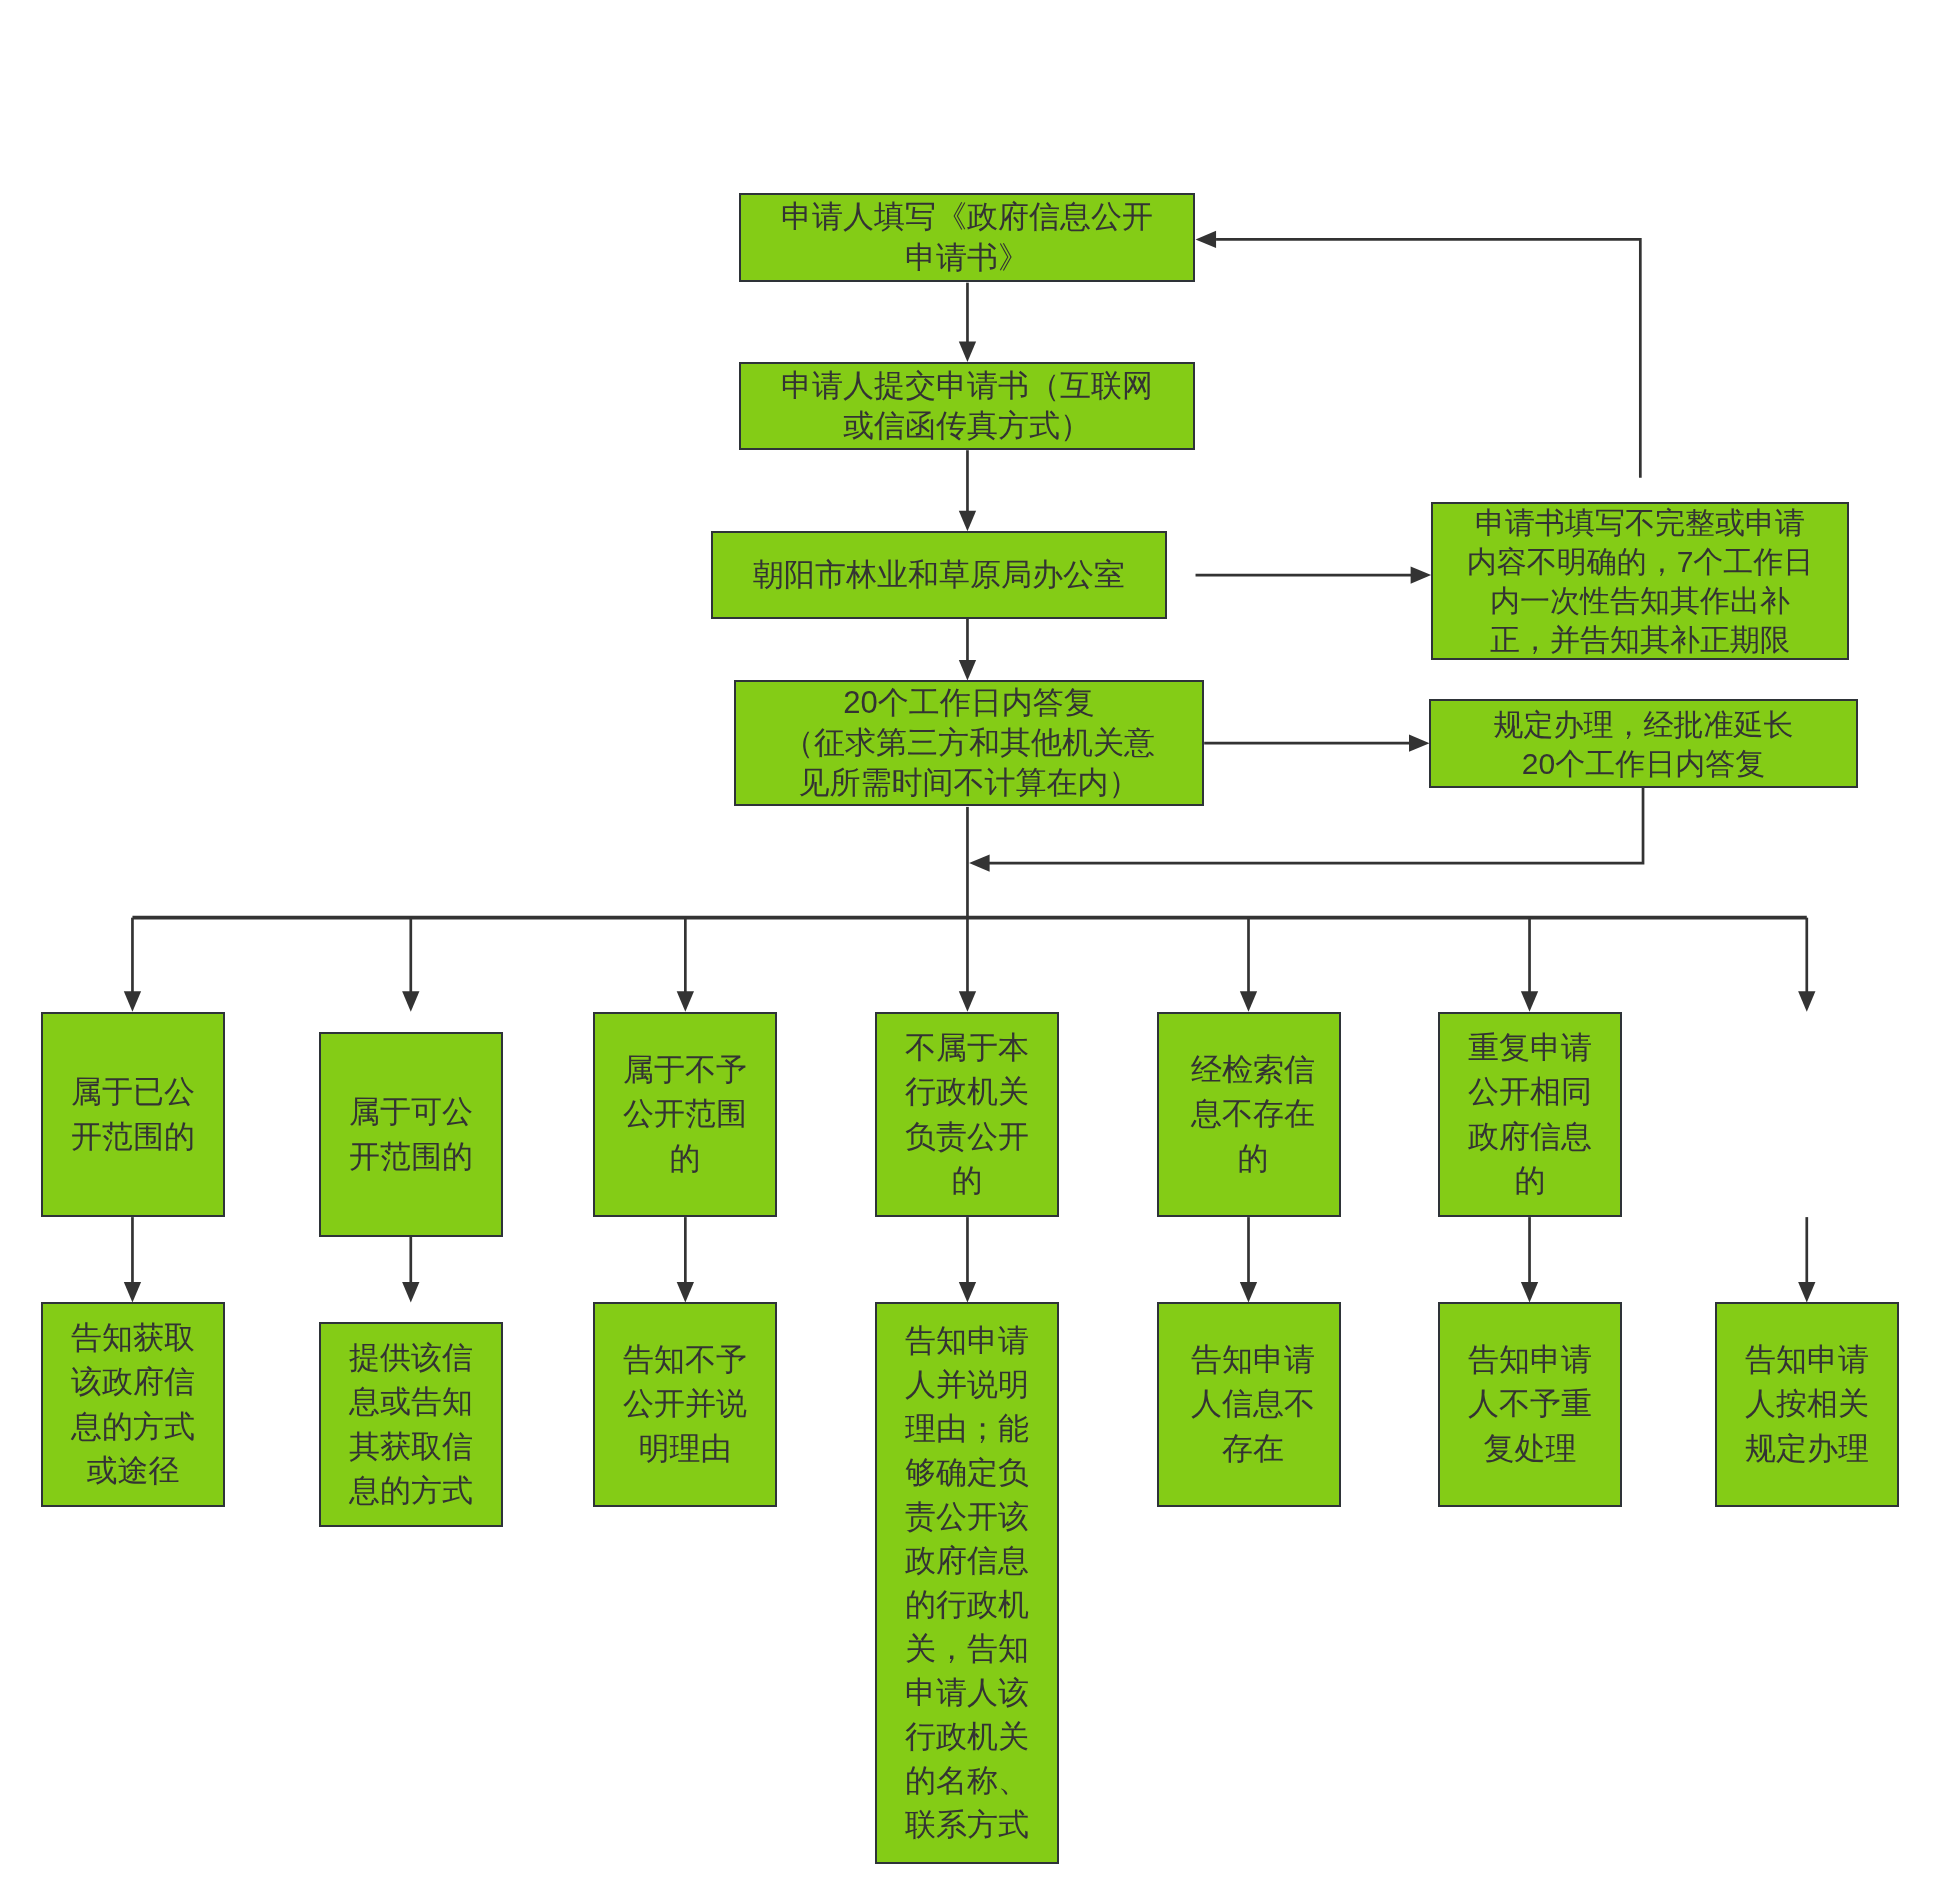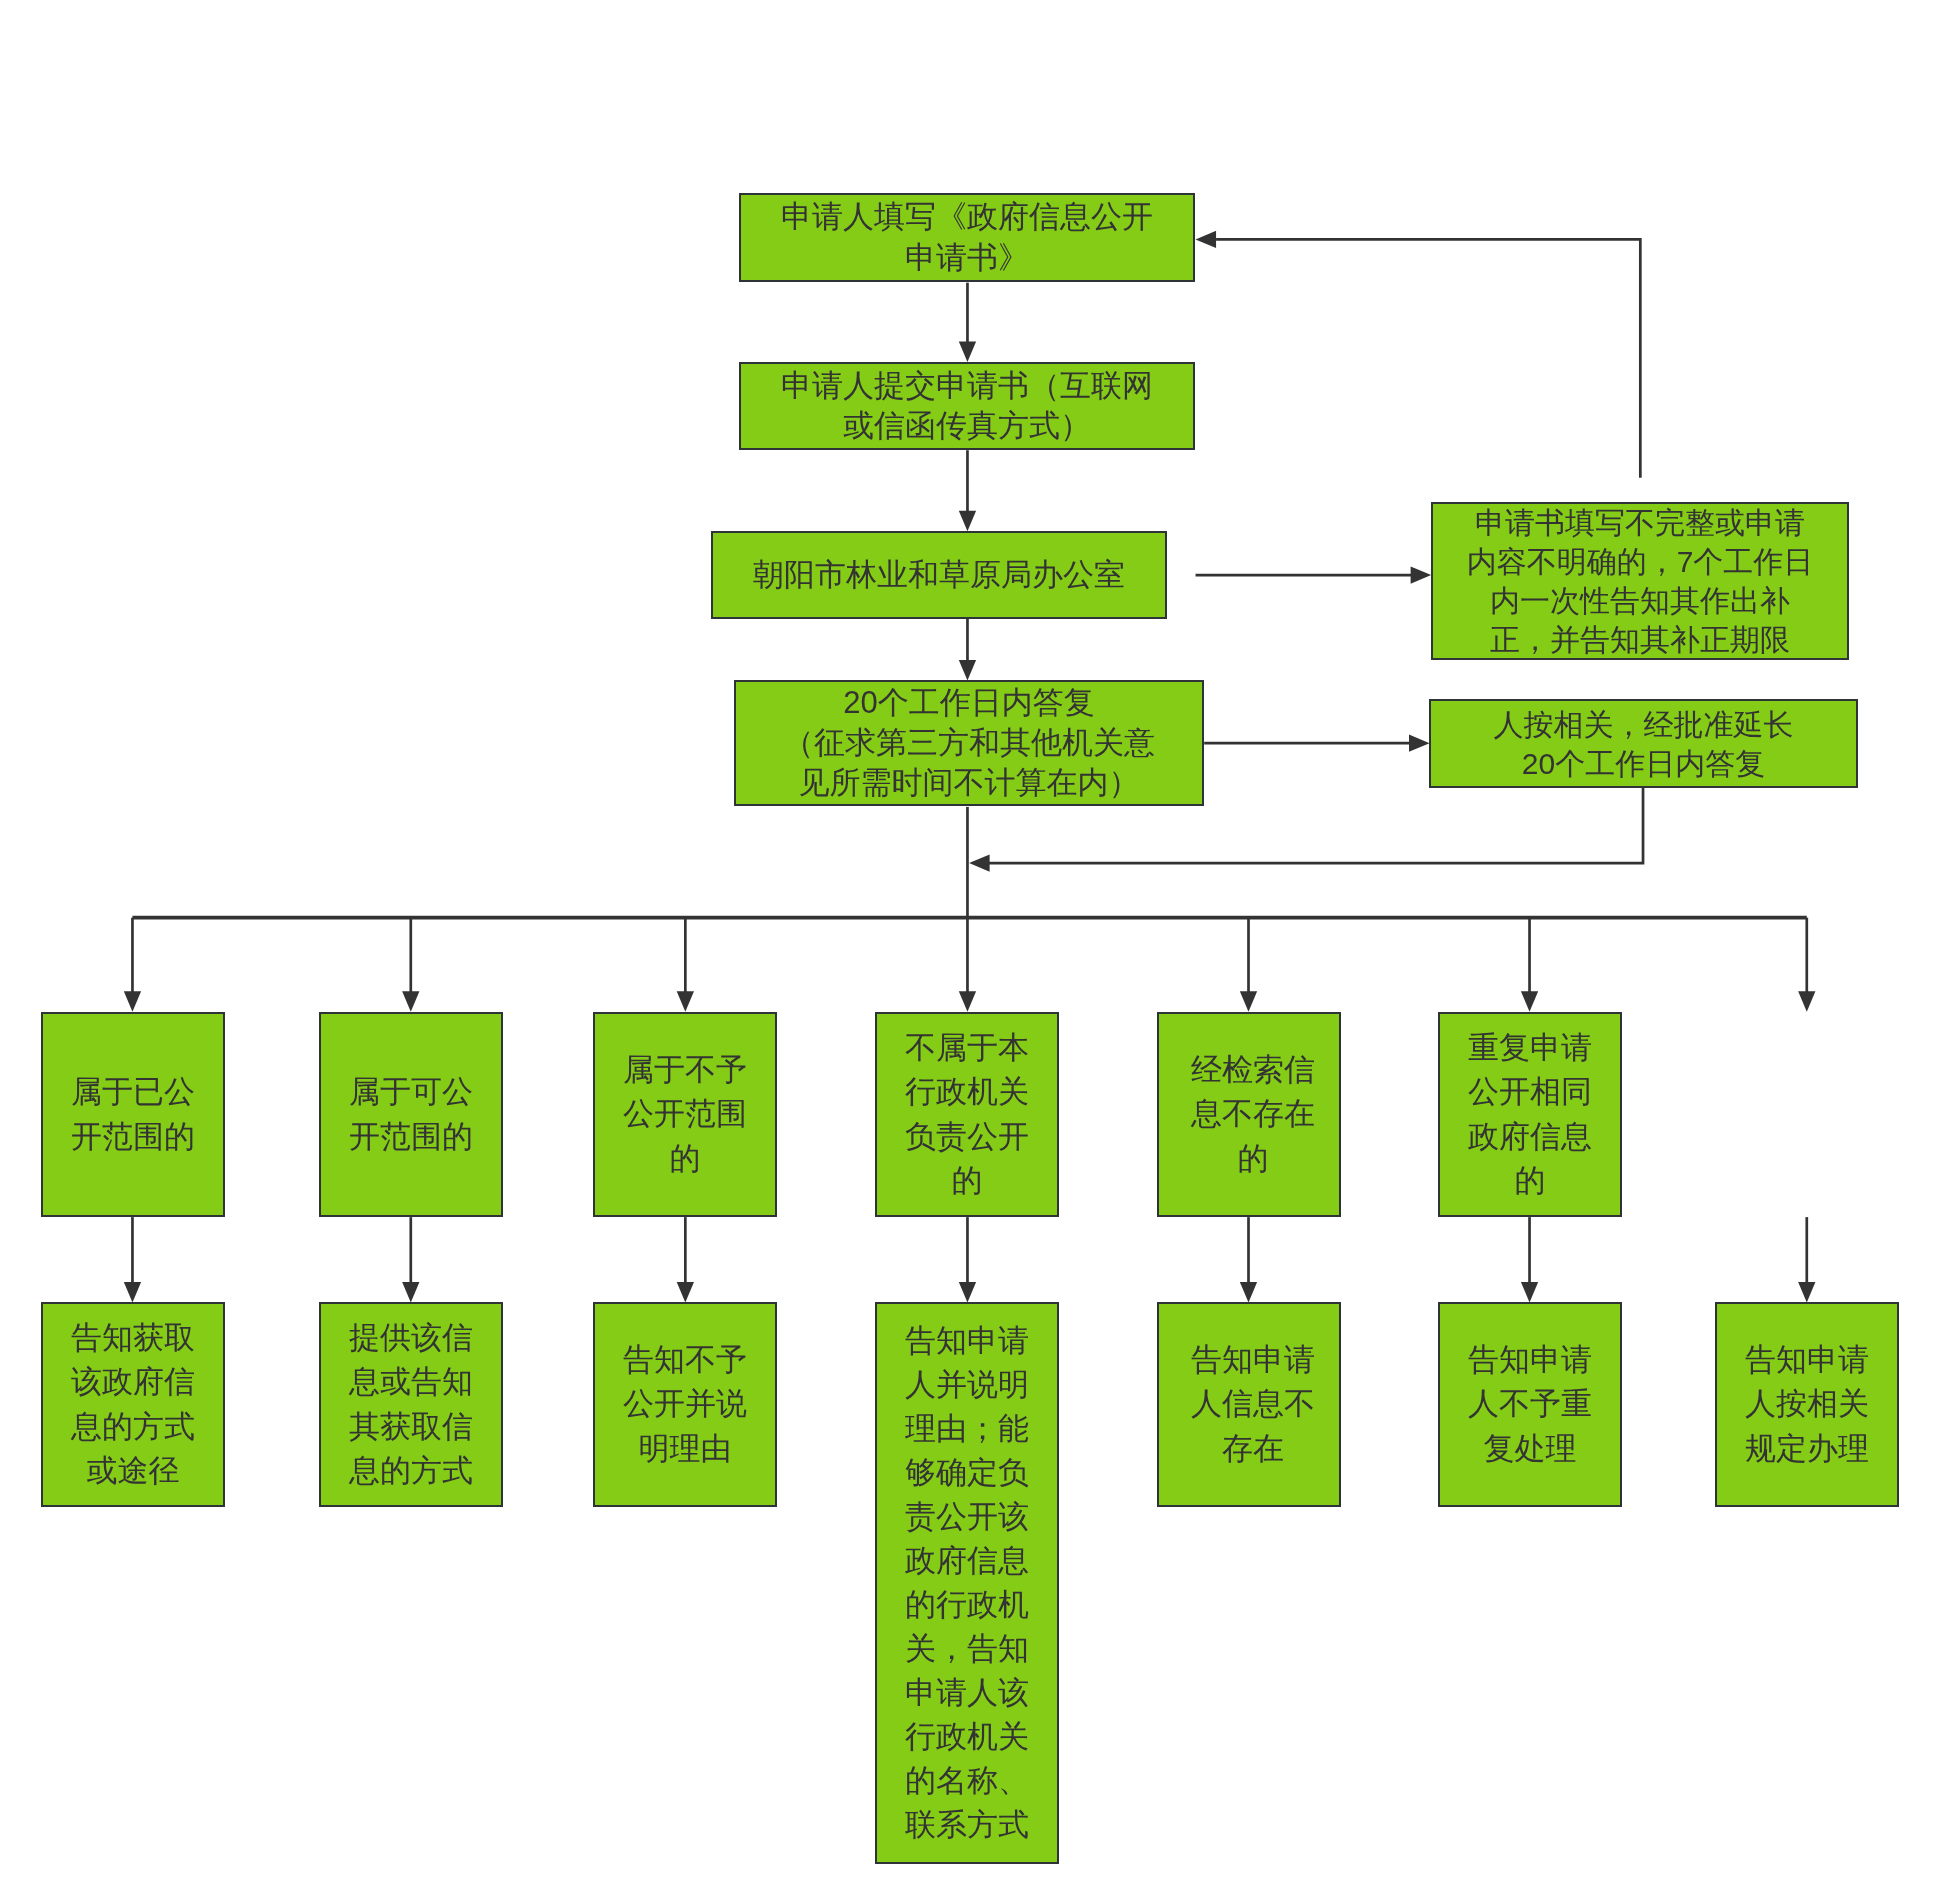--- a/index.html
+++ b/index.html
@@ -38,21 +38,21 @@
   .n3 { left:711px; top:531px;  width:456px; height:88px; }
   .n4 { left:734px; top:680px; width:470px; height:126px; }
   
   .r1 { left:1431px; top:478px;  width:418px; height:158px; font-size:30px;margin-top:24px; }
   .r2 { left:1429px; top:699px; width:429px; height:89px; font-size:30px; }
   
   .cond { top:1012px; width:184px; height:205px; font-size:31px; line-height:1.42; }
   
   .act  { top:1302px; width:184px; height:205px; font-size:31px; line-height:1.42; }
   .tall { height:562px; }
-  .x1 { left:41px; }  .x2 { left:319px; } .x3 { left:593px; } .x4 { left:875px; }
+  .x1 { left:41px; }  .x2 { left:319px;margin-top:20px; } .x3 { left:593px; } .x4 { left:875px; }
   .x5 { left:1157px;padding-left:8px; } .x6 { left:1438px; } .x7 { left:1715px; }
 </style>
 </head>
 <body>
 
 <div class="canvas">
 
   <svg class="connectors" viewBox="0 0 3582 3510" xmlns="http://www.w3.org/2000/svg">
     <g stroke="#333333" stroke-width="5" fill="none">
 
@@ -126,21 +126,21 @@
 或信函传真方式）</div>
   <div class="box n3">朝阳市林业和草原局办公室</div>
   <div class="box n4">20个工作日内答复
 （征求第三方和其他机关意
 见所需时间不计算在内）</div>
 
   <div class="box r1">申请书填写不完整或申请
 内容不明确的，7个工作日
 内一次性告知其作出补
 正，并告知其补正期限</div>
-  <div class="box r2">人按相关，经批准延长
+  <div class="box r2">规定办理，经批准延长
 20个工作日内答复</div>
 
   <div class="box cond x1">属于已公
 开范围的</div>
   <div class="box cond x2">属于可公
 开范围的</div>
   <div class="box cond x3">属于不予
 公开范围
 的</div>
   <div class="box cond x4">不属于本

